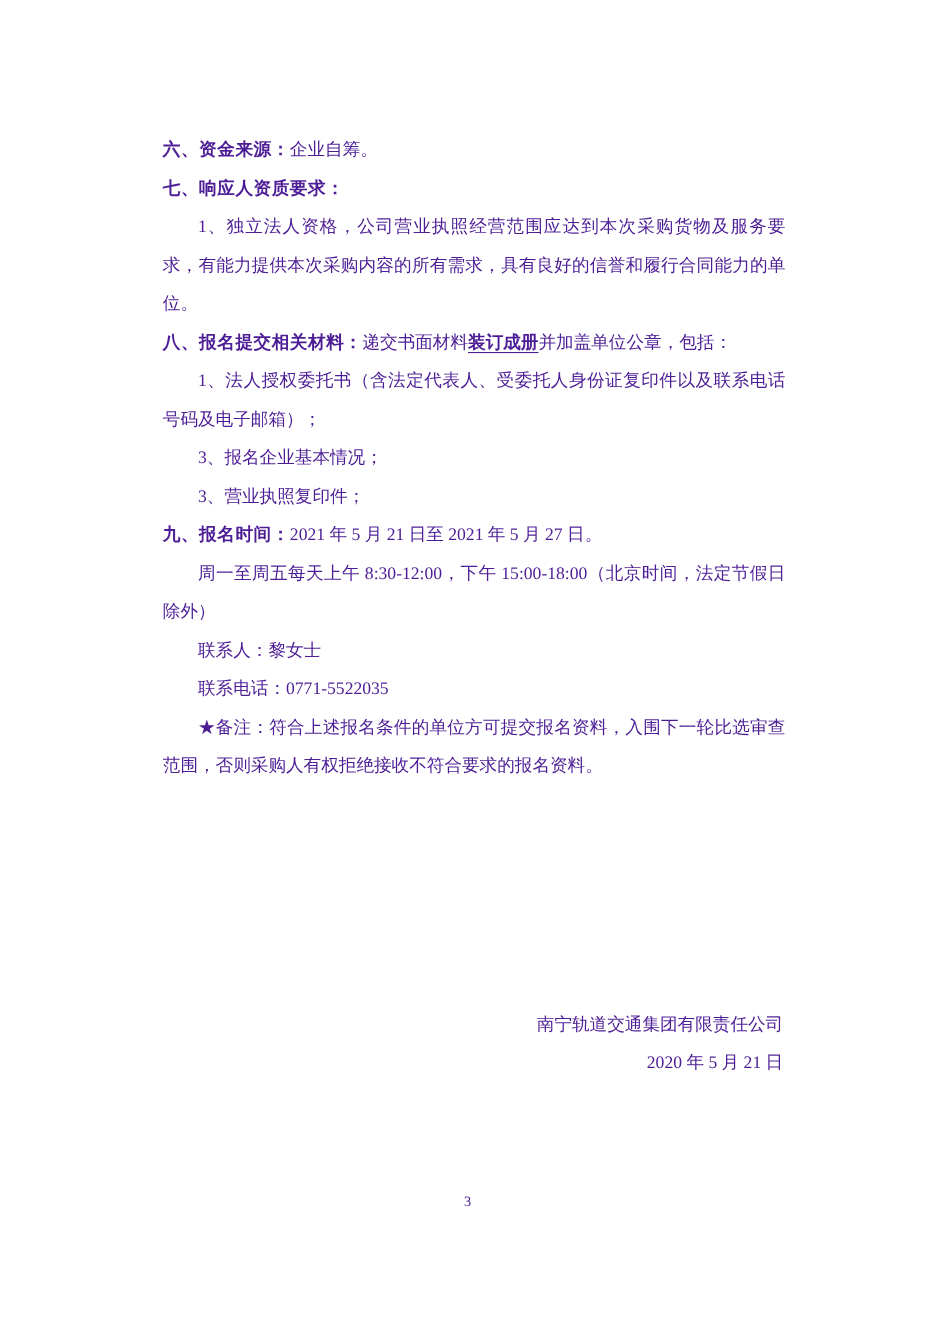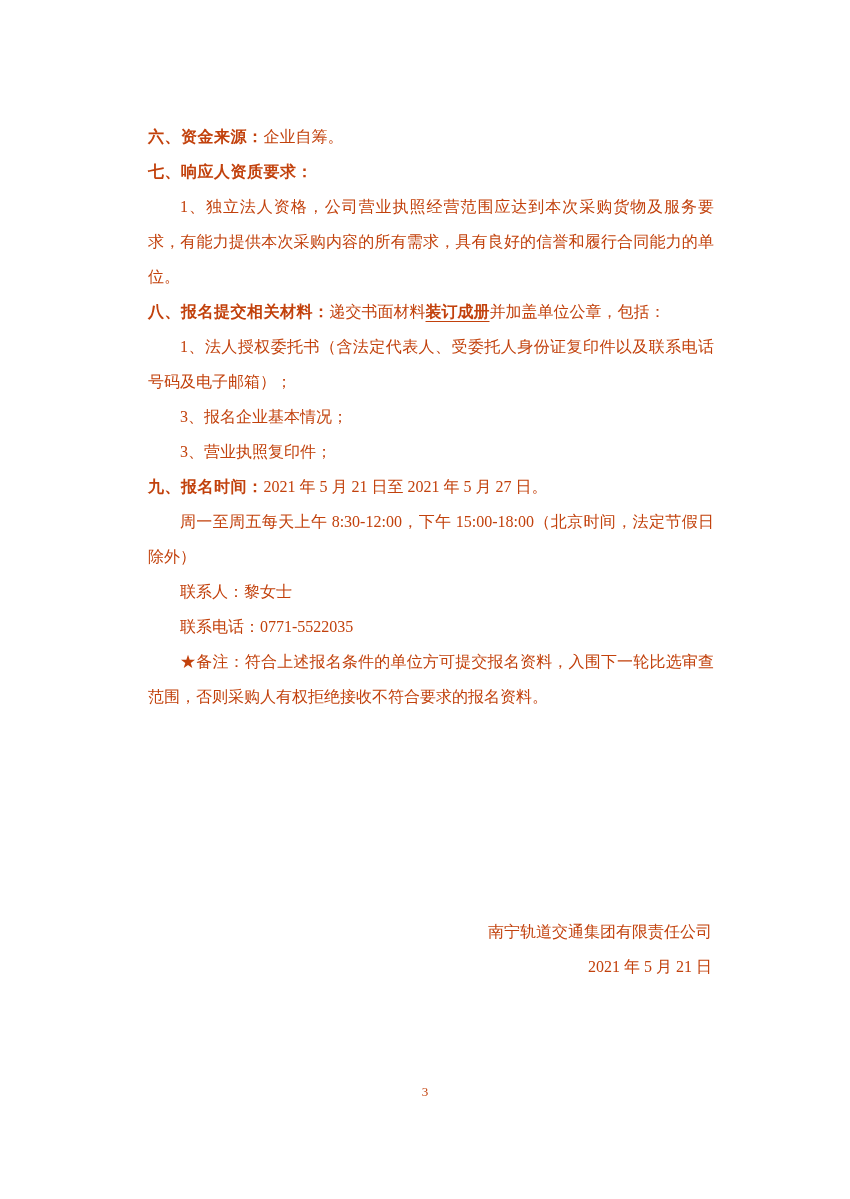--- a/index.html
+++ b/index.html
@@ -6,21 +6,21 @@
     margin: 0;
     padding: 0;
     background: #e8e8e8;
   }
   .page {
     position: relative;
     width: 850px;
     height: 1199px;
     background: #ffffff;
     font-family: "Liberation Serif", serif;
-    color: #c2410c;
+    color: #4c1d95;
     overflow: hidden;
     margin: 0 auto;
   }
   .content {
     position: absolute;
     left: 148px;
     top: 119px;
     width: 566px;
   }
   .para {
@@ -98,17 +98,17 @@
 
     <p class="para indent2"><span>联系电话：</span><span>0771-5522035</span></p>
 
 
     <p class="para indent2"><span>★备注：</span><span>符合上述报名条件的单位方可提交报名资料，入围下一轮比选审查范围，否则采购人有权拒绝接收不符合要求的报名资料。</span></p>
 
   </div>
 
   <div class="signature">
     <div>南宁轨道交通集团有限责任公司</div>
-    <div>2021 年 5 月 21 日</div>
+    <div>2020 年 5 月 21 日</div>
   </div>
 
   <div class="page-num">3</div>
 </div>
 
 </body></html>

